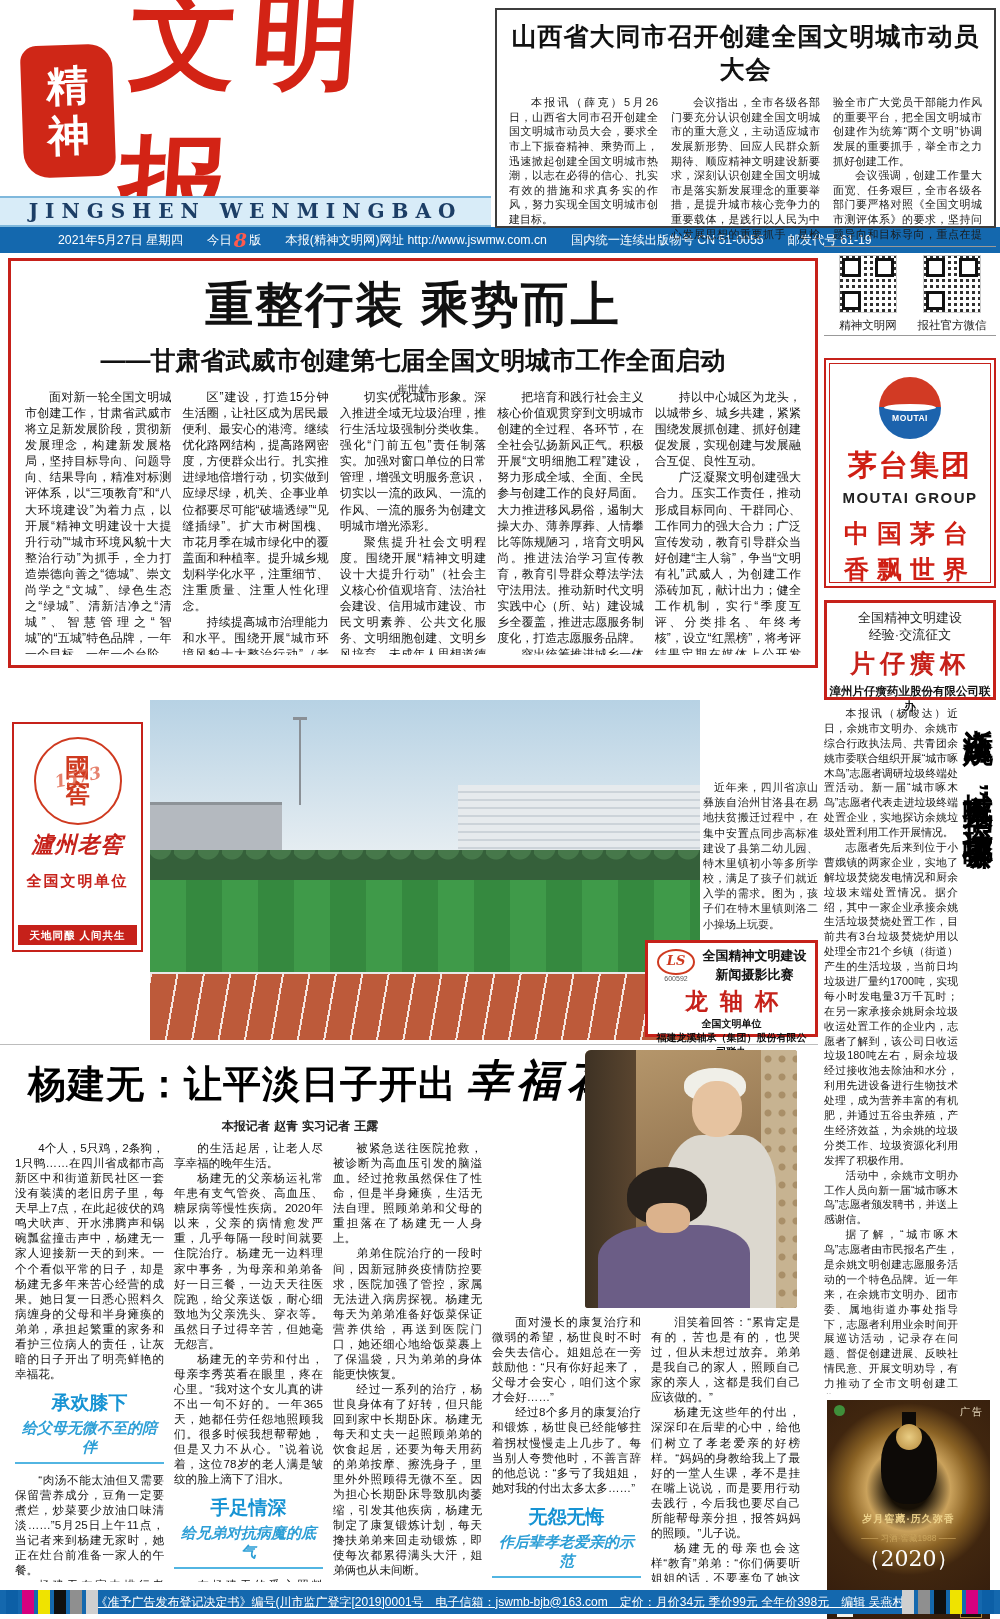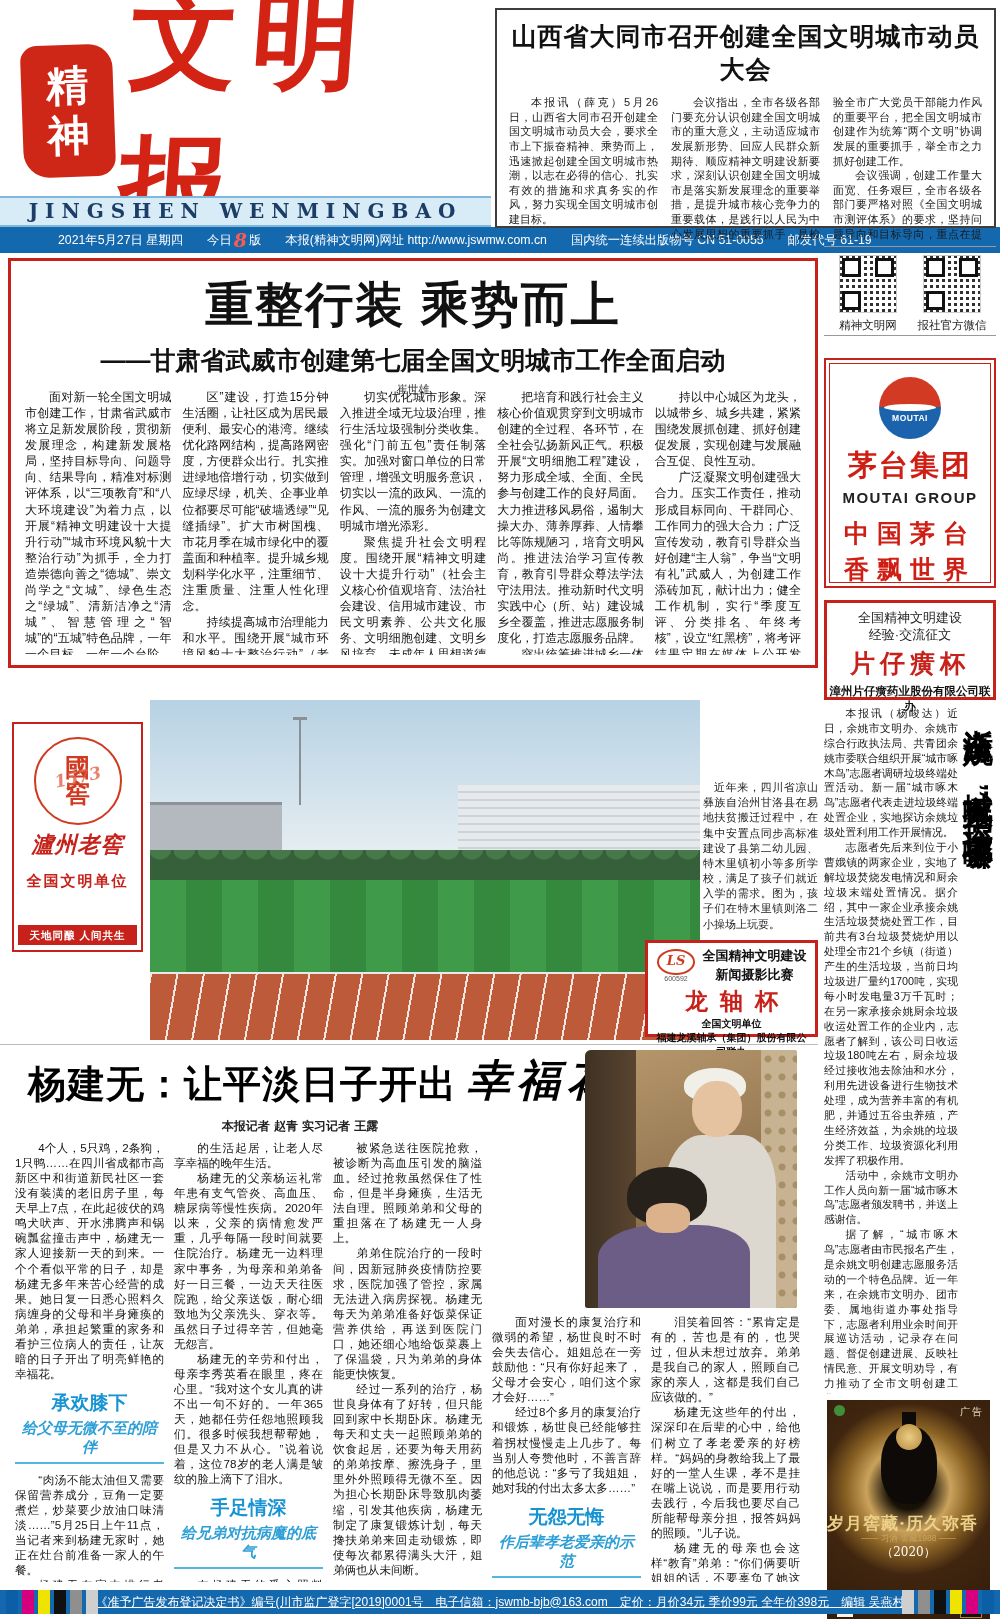--- a/index.html
+++ b/index.html
@@ -140,25 +140,25 @@
   .xijiu{left:827px;top:1400px;width:163px;height:223px;overflow:hidden;color:#e8c97e;
          background:radial-gradient(circle at 50% 40%,#171006 0 20px,#caa25c 42px,#8a6224 62px,#40260f 86px,#2a150b 120%);}
   .xj-ad{position:absolute;right:6px;top:5px;font-size:10px;color:#e9dcc0;letter-spacing:2px;}
   .xj-brand{position:absolute;left:7px;top:5px;width:11px;height:11px;border-radius:50%;background:#3f8f3a;}
   .xj-bottle{position:absolute;left:50%;top:26px;transform:translateX(-50%);width:56px;height:78px;
              background:#0d0a07;border-radius:46% 46% 42% 42%;}
   .xj-bottle::before{content:"";position:absolute;left:50%;top:-14px;transform:translateX(-50%);
                      width:14px;height:16px;background:#0d0a07;}
   .xj-medal{position:absolute;left:50%;top:24px;transform:translateX(-50%);width:26px;height:26px;
             border-radius:50%;background:radial-gradient(#e9cd84,#b5893c);}
-  .xj-slogan{position:absolute;left:0;right:0;top:112px;text-align:left;font-family:"DejaVu Serif",serif;
-             font-weight:700;font-size:17px;letter-spacing:1px;color:#ecd18a;}
+  .xj-slogan{position:absolute;left:0;right:0;top:112px;text-align:center;font-family:"DejaVu Serif",serif;
+             font-weight:700;font-size:10px;letter-spacing:1px;color:#ecd18a;}
   .xj-sub{position:absolute;left:0;right:0;top:133px;text-align:center;font-size:8.5px;color:#c9a45c;}
   .xj-year{position:absolute;left:0;right:0;top:144px;text-align:center;font-family:"DejaVu Serif",serif;
-           font-size:12px;color:#fdfdfd;}
+           font-size:22px;color:#fdfdfd;}
   .xj-qr{position:absolute;left:10px;bottom:6px;width:16px;height:16px;background:#f5f2ea;}
   .xj-stamp{position:absolute;right:8px;bottom:5px;width:20px;height:24px;background:#17100a;
             border:1px solid #b5893c;}
 
   
   .feat-rule{left:0;top:1044px;width:818px;height:0;border-top:1px solid #bcbcbc;}
   .feat-head{left:28px;top:1052px;display:flex;align-items:flex-end;gap:10px;white-space:nowrap;}
   .fh-main{font-size:38px;font-weight:900;letter-spacing:1px;color:#000;}
   .fh-script{font-size:43px;font-weight:700;font-family:"DejaVu Serif",serif;font-style:italic;
              letter-spacing:7px;color:#000;}

